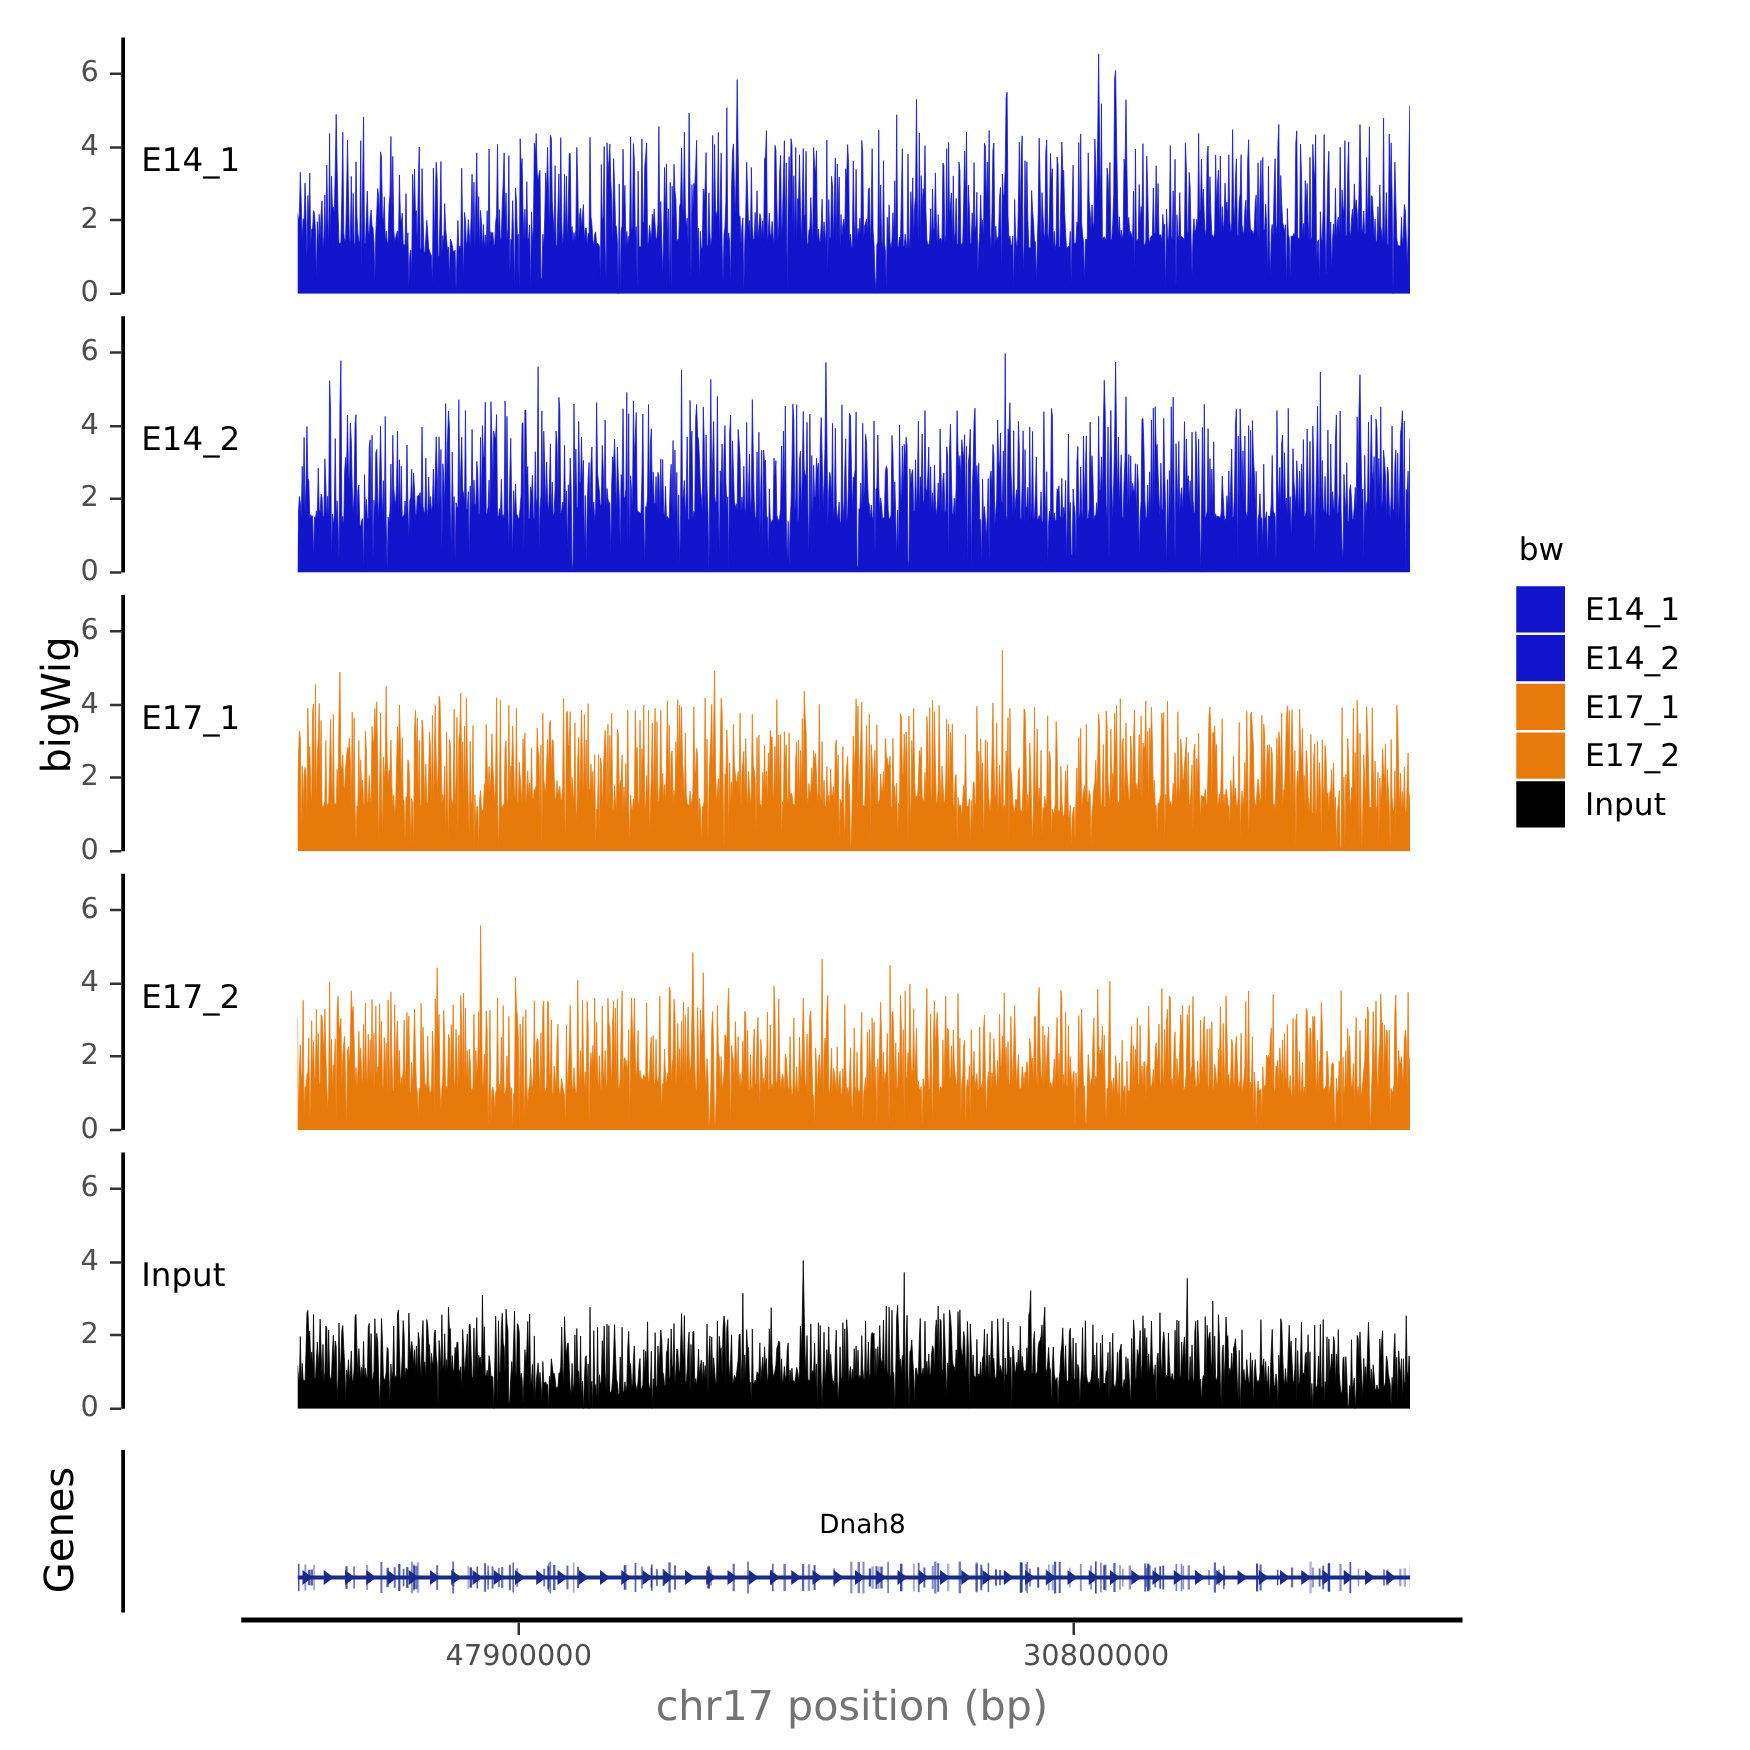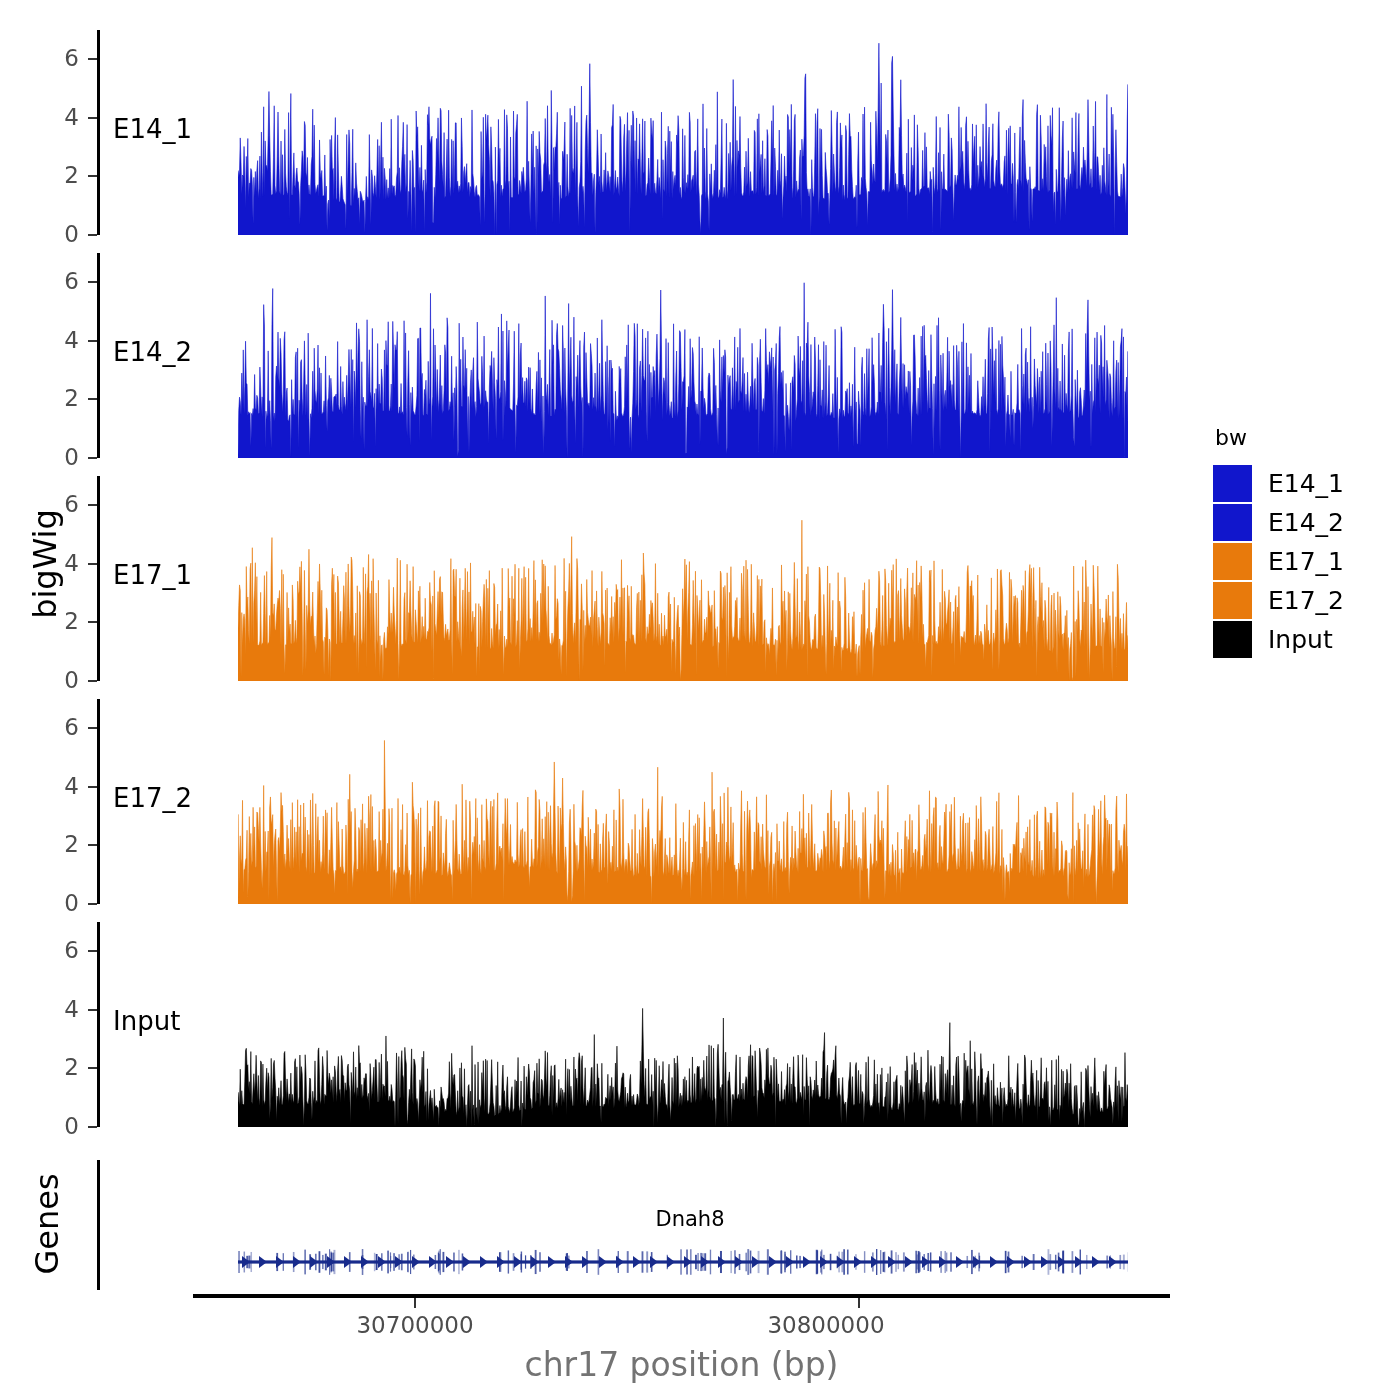--- a/index.html
+++ b/index.html
@@ -40,21 +40,21 @@
     text-align:center; font-size:33px; color:#737373; }
 
   
   #genes-panel-axis{ position:absolute; left:97px; top:1160px; width:3px; height:130px; background:#000; }
   #gene-name{ position:absolute; font-size:21px; color:#000; top:1207px;
     left:590px; width:200px; text-align:center; }
   #gene-track{ position:absolute; left:238px; top:1249px; }
 
   
   #legend{ position:absolute; left:1213px; top:425px; }
-  #legend-title{ font-size:22px; color:#000; margin:0 0 14px 2px; }
+  #legend-title{ font-size:25px; color:#000; margin:0 0 14px 2px; }
   .legend-row{ display:flex; align-items:center; height:39px; }
   .legend-swatch{ width:39px; height:37px; margin-right:16px; }
   .legend-label{ font-size:25px; color:#000; white-space:nowrap; }
 </style>
 </head>
 <body>
 
 <div id="root">
 
   <div class="ylab" id="bigwig-axis-title">bigWig</div>
@@ -135,23 +135,23 @@
       <div class="wave-clip" style="left: 238px; top: 922px; width: 890px; height: 205px;">
         <svg width="890" height="205" viewBox="0 0 890 205">
           <path d="M0,205 L0.00,170.25 L0.75,179.01 L1.51,183.63 L2.26,147.19 L3.02,182.95 L3.77,168.73 L4.53,181.69 L5.28,182.49 L6.04,182.71 L6.79,159.14 L7.55,128.40 L8.30,126.27 L9.06,145.05 L9.81,142.77 L10.57,167.56 L11.32,159.68 L12.08,172.34 L12.83,129.55 L13.59,179.51 L14.34,181.65 L15.10,165.85 L15.85,151.76 L16.61,171.86 L17.36,159.08 L18.12,133.25 L18.87,159.08 L19.63,179.17 L20.38,153.51 L21.14,183.19 L21.89,176.06 L22.65,138.89 L23.40,140.39 L24.16,184.10 L24.91,142.09 L25.67,177.32 L26.42,182.80 L27.18,178.83 L27.93,159.47 L28.69,146.14 L29.44,170.06 L30.20,150.78 L30.95,155.37 L31.70,197.08 L32.46,181.84 L33.21,136.39 L33.97,176.12 L34.72,165.81 L35.48,142.12 L36.23,138.41 L36.99,156.12 L37.74,168.71 L38.50,198.93 L39.25,174.19 L40.01,179.99 L40.76,165.77 L41.52,182.96 L42.27,174.12 L43.03,158.70 L43.78,182.28 L44.54,182.62 L45.29,173.42 L46.05,131.48 L46.80,129.48 L47.56,158.66 L48.31,178.38 L49.07,156.92 L49.82,169.58 L50.58,180.62 L51.33,171.86 L52.09,178.60 L52.84,151.09 L53.60,180.89 L54.35,172.37 L55.11,178.97 L55.86,180.52 L56.62,140.06 L57.37,136.71 L58.13,172.05 L58.88,144.83 L59.64,181.98 L60.39,180.71 L61.15,174.74 L61.90,133.01 L62.65,160.78 L63.41,144.65 L64.16,151.54 L64.92,179.01 L65.67,203.78 L66.43,179.25 L67.18,132.75 L67.94,149.68 L68.69,178.77 L69.45,181.72 L70.20,181.72 L70.96,175.59 L71.71,156.01 L72.47,157.08 L73.22,180.65 L73.98,197.50 L74.73,169.25 L75.49,180.98 L76.24,174.61 L77.00,138.86 L77.75,181.77 L78.51,178.58 L79.26,180.21 L80.02,128.58 L80.77,125.90 L81.53,157.29 L82.28,182.54 L83.04,178.82 L83.79,162.51 L84.55,134.44 L85.30,146.36 L86.06,182.34 L86.81,172.36 L87.57,173.70 L88.32,173.80 L89.08,128.49 L89.83,153.44 L90.59,162.79 L91.34,151.13 L92.09,156.56 L92.85,171.03 L93.60,157.85 L94.36,175.76 L95.11,154.76 L95.87,180.86 L96.62,143.91 L97.38,149.45 L98.13,169.13 L98.89,179.64 L99.64,148.36 L100.40,134.42 L101.15,172.31 L101.91,167.43 L102.66,180.80 L103.42,133.55 L104.17,138.23 L104.93,152.99 L105.68,154.17 L106.44,178.63 L107.19,160.77 L107.95,168.60 L108.70,168.12 L109.46,144.80 L110.21,142.04 L110.97,162.61 L111.72,169.25 L112.48,201.70 L113.23,150.42 L113.99,158.97 L114.74,175.39 L115.50,129.82 L116.25,173.26 L117.01,169.30 L117.76,145.02 L118.52,177.47 L119.27,165.71 L120.03,174.75 L120.78,123.57 L121.54,141.85 L122.29,140.84 L123.04,176.78 L123.80,162.46 L124.55,176.45 L125.31,172.70 L126.06,155.88 L126.82,160.37 L127.57,151.73 L128.33,151.79 L129.08,173.37 L129.84,176.67 L130.59,171.39 L131.35,189.18 L132.10,141.58 L132.86,155.72 L133.61,177.38 L134.37,168.52 L135.12,157.31 L135.88,145.14 L136.63,178.11 L137.39,137.65 L138.14,137.64 L138.90,161.89 L139.65,180.01 L140.41,179.86 L141.16,140.40 L141.92,180.05 L142.67,155.24 L143.43,132.06 L144.18,176.99 L144.94,162.22 L145.69,165.06 L146.45,163.88 L147.20,174.81 L147.96,113.96 L148.71,163.34 L149.47,139.39 L150.22,178.02 L150.98,178.92 L151.73,174.26 L152.49,180.23 L153.24,162.48 L153.99,167.50 L154.75,179.85 L155.50,178.70 L156.26,179.79 L157.01,204.89 L157.77,172.20 L158.52,130.94 L159.28,158.81 L160.03,202.01 L160.79,134.53 L161.54,177.72 L162.30,174.87 L163.05,140.91 L163.81,128.64 L164.56,152.43 L165.32,155.54 L166.07,178.98 L166.83,125.34 L167.58,136.70 L168.34,142.21 L169.09,201.93 L169.85,197.37 L170.60,180.58 L171.36,167.37 L172.11,177.93 L172.87,152.19 L173.62,126.90 L174.38,170.77 L175.13,182.86 L175.89,136.94 L176.64,138.51 L177.40,144.05 L178.15,182.80 L178.91,176.50 L179.66,181.05 L180.42,200.04 L181.17,180.03 L181.93,157.78 L182.68,168.24 L183.44,158.90 L184.19,135.14 L184.94,171.06 L185.70,129.25 L186.45,185.35 L187.21,182.17 L187.96,169.54 L188.72,199.75 L189.47,146.77 L190.23,198.17 L190.98,182.55 L191.74,175.56 L192.49,168.46 L193.25,183.66 L194.00,175.89 L194.76,184.76 L195.51,198.89 L196.27,167.31 L197.02,183.75 L197.78,184.40 L198.53,183.40 L199.29,185.71 L200.04,185.39 L200.80,203.72 L201.55,178.77 L202.31,185.65 L203.06,164.95 L203.82,171.01 L204.57,177.21 L205.33,176.53 L206.08,180.74 L206.84,189.75 L207.59,187.39 L208.35,188.45 L209.10,176.52 L209.86,176.63 L210.61,171.12 L211.37,139.69 L212.12,171.13 L212.88,186.19 L213.63,131.32 L214.39,154.70 L215.14,162.96 L215.89,152.95 L216.65,152.59 L217.40,172.00 L218.16,189.21 L218.91,193.07 L219.67,168.71 L220.42,190.17 L221.18,185.08 L221.93,145.95 L222.69,188.31 L223.44,140.75 L224.20,174.07 L224.95,175.51 L225.71,191.47 L226.46,146.78 L227.22,195.36 L227.97,182.73 L228.73,204.90 L229.48,184.06 L230.24,164.17 L230.99,162.61 L231.75,188.92 L232.50,169.17 L233.26,204.85 L234.01,123.70 L234.77,187.93 L235.52,182.95 L236.28,203.12 L237.03,142.53 L237.79,186.50 L238.54,185.62 L239.30,198.79 L240.05,139.96 L240.81,202.01 L241.56,177.77 L242.32,186.26 L243.07,182.54 L243.83,150.62 L244.58,169.73 L245.34,138.69 L246.09,176.65 L246.84,189.98 L247.60,137.16 L248.35,191.81 L249.11,138.50 L249.86,191.48 L250.62,192.35 L251.37,189.81 L252.13,180.75 L252.88,161.89 L253.64,137.64 L254.39,161.89 L255.15,180.75 L255.90,184.46 L256.66,193.63 L257.41,192.80 L258.17,163.52 L258.92,192.92 L259.68,139.84 L260.43,192.44 L261.19,190.87 L261.94,183.47 L262.70,191.24 L263.45,185.65 L264.21,156.62 L264.96,143.01 L265.72,172.06 L266.47,168.74 L267.23,183.77 L267.98,188.37 L268.74,165.14 L269.49,154.80 L270.25,184.38 L271.00,187.72 L271.76,190.63 L272.51,182.03 L273.27,169.57 L274.02,164.70 L274.78,190.14 L275.53,188.46 L276.28,185.98 L277.04,157.68 L277.79,180.12 L278.55,159.00 L279.30,171.34 L280.06,135.46 L280.81,182.89 L281.57,188.94 L282.32,187.87 L283.08,158.98 L283.83,204.75 L284.59,181.04 L285.34,186.65 L286.10,144.07 L286.85,186.79 L287.61,187.83 L288.36,154.74 L289.12,173.40 L289.87,159.33 L290.63,142.00 L291.38,149.98 L292.14,175.66 L292.89,177.72 L293.65,187.19 L294.40,185.37 L295.16,160.43 L295.91,157.64 L296.67,148.67 L297.42,181.78 L298.18,178.32 L298.93,141.17 L299.69,170.78 L300.44,171.51 L301.20,136.82 L301.95,185.18 L302.71,175.43 L303.46,157.21 L304.22,158.46 L304.97,173.14 L305.73,177.59 L306.48,156.27 L307.23,128.86 L307.99,156.27 L308.74,168.14 L309.50,130.51 L310.25,182.42 L311.01,184.22 L311.76,173.40 L312.52,153.49 L313.27,143.72 L314.03,193.37 L314.78,153.50 L315.54,179.42 L316.29,143.94 L317.05,142.86 L317.80,185.78 L318.56,180.81 L319.31,186.16 L320.07,176.93 L320.82,157.39 L321.58,179.10 L322.33,170.92 L323.09,165.96 L323.84,184.74 L324.60,167.73 L325.35,180.47 L326.11,170.37 L326.86,181.34 L327.62,137.13 L328.37,193.18 L329.13,162.91 L329.88,146.73 L330.64,178.79 L331.39,147.46 L332.15,180.19 L332.90,164.24 L333.66,174.12 L334.41,183.70 L335.17,183.57 L335.92,134.97 L336.68,184.19 L337.43,147.02 L338.18,158.23 L338.94,156.13 L339.69,178.94 L340.45,140.14 L341.20,130.74 L341.96,136.85 L342.71,183.09 L343.47,140.53 L344.22,133.75 L344.98,167.07 L345.73,182.75 L346.49,165.59 L347.24,145.77 L348.00,184.14 L348.75,183.48 L349.51,178.05 L350.26,181.42 L351.02,178.68 L351.77,172.18 L352.53,165.18 L353.28,145.98 L354.04,145.22 L354.79,184.97 L355.55,165.79 L356.30,112.56 L357.06,184.42 L357.81,162.06 L358.57,181.56 L359.32,141.76 L360.08,156.58 L360.83,155.92 L361.59,183.68 L362.34,183.99 L363.10,200.58 L363.85,141.22 L364.61,183.99 L365.36,184.92 L366.12,182.09 L366.87,183.22 L367.63,175.42 L368.38,176.19 L369.13,177.02 L369.89,152.28 L370.64,183.65 L371.40,173.05 L372.15,163.77 L372.91,177.67 L373.66,155.43 L374.42,172.05 L375.17,164.88 L375.93,186.03 L376.68,175.93 L377.44,141.07 L378.19,169.14 L378.95,124.14 L379.70,168.01 L380.46,177.16 L381.21,179.62 L381.97,174.82 L382.72,169.91 L383.48,156.55 L384.23,154.67 L384.99,150.81 L385.74,151.87 L386.50,186.38 L387.25,165.07 L388.01,185.18 L388.76,181.00 L389.52,171.21 L390.27,180.77 L391.03,178.64 L391.78,157.79 L392.54,152.42 L393.29,183.41 L394.05,174.09 L394.80,183.30 L395.56,172.58 L396.31,182.53 L397.07,182.79 L397.82,183.34 L398.58,179.12 L399.33,171.98 L400.08,174.60 L400.84,183.50 L401.59,175.22 L402.35,138.91 L403.10,162.30 L403.86,129.09 L404.61,86.39 L405.37,129.09 L406.12,162.30 L406.88,175.26 L407.63,146.44 L408.39,181.90 L409.14,182.13 L409.90,182.69 L410.65,137.10 L411.41,177.86 L412.16,174.57 L412.92,176.09 L413.67,152.56 L414.43,182.72 L415.18,169.23 L415.94,204.99 L416.69,136.15 L417.45,170.22 L418.20,138.34 L418.96,182.20 L419.71,200.99 L420.47,175.13 L421.22,143.73 L421.98,181.70 L422.73,173.89 L423.49,157.73 L424.24,169.57 L425.00,139.50 L425.75,176.78 L426.51,161.47 L427.26,174.62 L428.02,183.09 L428.77,182.75 L429.53,188.79 L430.28,159.23 L431.03,142.17 L431.79,182.03 L432.54,199.01 L433.30,183.18 L434.05,155.50 L434.81,178.67 L435.56,182.81 L436.32,136.18 L437.07,183.13 L437.83,141.08 L438.58,184.82 L439.34,133.78 L440.09,146.54 L440.85,185.05 L441.60,176.71 L442.36,171.13 L443.11,183.66 L443.87,173.46 L444.62,182.91 L445.38,156.94 L446.13,180.73 L446.89,154.69 L447.64,179.71 L448.40,158.25 L449.15,181.12 L449.91,178.37 L450.66,179.37 L451.42,146.48 L452.17,172.89 L452.93,180.77 L453.68,180.36 L454.44,134.97 L455.19,179.78 L455.95,173.03 L456.70,151.61 L457.46,181.23 L458.21,176.45 L458.97,146.36 L459.72,144.00 L460.47,145.74 L461.23,144.47 L461.98,180.33 L462.74,156.91 L463.49,179.52 L464.25,155.41 L465.00,174.29 L465.76,138.30 L466.51,163.24 L467.27,169.20 L468.02,165.63 L468.78,134.06 L469.53,177.66 L470.29,165.93 L471.04,122.91 L471.80,174.24 L472.55,178.44 L473.31,123.72 L474.06,178.50 L474.82,178.57 L475.57,126.14 L476.33,174.99 L477.08,177.42 L477.84,204.61 L478.59,175.41 L479.35,131.34 L480.10,122.27 L480.86,145.57 L481.61,168.48 L482.37,165.34 L483.12,177.13 L483.88,163.05 L484.63,161.78 L485.39,96.01 L486.14,202.46 L486.90,153.50 L487.65,130.19 L488.41,178.30 L489.16,204.12 L489.92,159.50 L490.67,157.54 L491.42,149.94 L492.18,165.31 L492.93,176.80 L493.69,199.01 L494.44,172.81 L495.20,172.38 L495.95,177.90 L496.71,177.39 L497.46,149.50 L498.22,132.82 L498.97,176.69 L499.73,176.87 L500.48,172.49 L501.24,179.00 L501.99,134.98 L502.75,175.56 L503.50,167.00 L504.26,178.50 L505.01,161.19 L505.77,177.05 L506.52,177.63 L507.28,161.07 L508.03,154.64 L508.79,157.29 L509.54,176.96 L510.30,143.40 L511.05,133.87 L511.81,154.60 L512.56,122.72 L513.32,176.57 L514.07,133.50 L514.83,134.56 L515.58,174.18 L516.34,173.99 L517.09,128.75 L517.85,148.46 L518.60,171.36 L519.36,195.32 L520.11,168.34 L520.87,176.45 L521.62,126.03 L522.37,131.32 L523.13,142.36 L523.88,165.64 L524.64,170.82 L525.39,171.40 L526.15,175.85 L526.90,157.86 L527.66,168.27 L528.41,127.33 L529.17,154.39 L529.92,125.93 L530.68,154.39 L531.43,162.21 L532.19,161.56 L532.94,143.20 L533.70,148.61 L534.45,174.27 L535.21,170.46 L535.96,135.19 L536.72,158.33 L537.47,204.78 L538.23,137.09 L538.98,154.40 L539.74,176.36 L540.49,161.89 L541.25,179.39 L542.00,179.09 L542.76,179.86 L543.51,149.53 L544.27,180.17 L545.02,177.11 L545.78,178.52 L546.53,167.64 L547.29,183.38 L548.04,164.52 L548.80,162.02 L549.55,141.48 L550.31,177.06 L551.06,169.27 L551.82,144.98 L552.57,180.99 L553.32,161.96 L554.08,181.49 L554.83,155.50 L555.59,134.69 L556.34,164.56 L557.10,164.84 L557.85,179.40 L558.61,181.73 L559.36,175.68 L560.12,133.07 L560.87,150.55 L561.63,177.48 L562.38,170.38 L563.14,174.53 L563.89,177.20 L564.65,132.67 L565.40,193.79 L566.16,164.44 L566.91,177.82 L567.67,177.82 L568.42,135.61 L569.18,157.38 L569.93,172.94 L570.69,163.82 L571.44,204.17 L572.20,154.79 L572.95,159.31 L573.71,173.47 L574.46,177.41 L575.22,167.91 L575.97,173.14 L576.73,158.03 L577.48,176.31 L578.24,138.99 L578.99,174.32 L579.75,163.02 L580.50,171.38 L581.26,176.27 L582.01,174.15 L582.77,174.88 L583.52,156.11 L584.27,171.81 L585.03,130.01 L585.78,127.61 L586.54,110.56 L587.29,176.75 L588.05,176.45 L588.80,151.10 L589.56,143.11 L590.31,176.66 L591.07,177.64 L591.82,174.39 L592.58,155.69 L593.33,151.22 L594.09,150.12 L594.84,147.07 L595.60,137.91 L596.35,157.83 L597.11,134.29 L597.86,123.74 L598.62,172.38 L599.37,177.07 L600.13,168.40 L600.88,155.97 L601.64,171.25 L602.39,174.28 L603.15,201.62 L603.90,169.40 L604.66,155.47 L605.41,177.05 L606.17,181.50 L606.92,182.45 L607.68,180.03 L608.43,201.75 L609.19,181.45 L609.94,175.34 L610.70,160.02 L611.45,154.02 L612.21,140.27 L612.96,162.84 L613.72,182.26 L614.47,154.61 L615.22,182.22 L615.98,183.40 L616.73,181.81 L617.49,144.11 L618.24,140.57 L619.00,163.77 L619.75,181.81 L620.51,148.40 L621.26,181.12 L622.02,182.24 L622.77,152.39 L623.53,183.20 L624.28,169.52 L625.04,172.21 L625.79,201.23 L626.55,183.39 L627.30,171.84 L628.06,140.15 L628.81,181.94 L629.57,177.29 L630.32,134.61 L631.08,177.12 L631.83,182.48 L632.59,185.42 L633.34,183.38 L634.10,184.94 L634.85,180.85 L635.61,173.66 L636.36,137.83 L637.12,182.37 L637.87,161.94 L638.63,186.26 L639.38,152.18 L640.14,185.13 L640.89,180.68 L641.65,192.66 L642.40,152.58 L643.16,180.07 L643.91,145.93 L644.66,184.29 L645.42,184.67 L646.17,185.05 L646.93,175.03 L647.68,174.25 L648.44,159.97 L649.19,198.89 L649.95,151.61 L650.70,193.01 L651.46,171.14 L652.21,144.58 L652.97,184.57 L653.72,187.81 L654.48,187.17 L655.23,179.95 L655.99,159.76 L656.74,187.65 L657.50,159.72 L658.25,156.58 L659.01,153.29 L659.76,186.82 L660.52,188.37 L661.27,181.64 L662.03,185.42 L662.78,163.32 L663.54,181.70 L664.29,164.65 L665.05,174.54 L665.80,187.78 L666.56,201.10 L667.31,148.79 L668.07,179.20 L668.82,133.92 L669.58,144.44 L670.33,182.77 L671.09,179.70 L671.84,157.75 L672.60,165.09 L673.35,158.20 L674.11,142.49 L674.86,180.75 L675.61,169.69 L676.37,130.58 L677.12,163.99 L677.88,140.50 L678.63,163.89 L679.39,148.00 L680.14,180.05 L680.90,161.20 L681.65,177.75 L682.41,166.03 L683.16,134.81 L683.92,166.86 L684.67,177.83 L685.43,178.16 L686.18,169.84 L686.94,199.08 L687.69,164.29 L688.45,160.44 L689.20,179.35 L689.96,128.16 L690.71,164.96 L691.47,180.48 L692.22,153.19 L692.98,143.47 L693.73,151.62 L694.49,181.42 L695.24,178.30 L696.00,179.80 L696.75,144.51 L697.51,167.19 L698.26,178.91 L699.02,181.11 L699.77,176.78 L700.53,182.47 L701.28,181.44 L702.04,142.23 L702.79,169.63 L703.55,134.04 L704.30,181.08 L705.06,134.87 L705.81,178.11 L706.56,180.41 L707.32,151.64 L708.07,171.39 L708.83,155.16 L709.58,147.78 L710.34,176.11 L711.09,143.00 L711.85,100.64 L712.60,182.15 L713.36,182.25 L714.11,163.18 L714.87,181.67 L715.62,153.81 L716.38,181.29 L717.13,184.48 L717.89,142.37 L718.64,135.01 L719.40,181.26 L720.15,133.99 L720.91,151.05 L721.66,183.17 L722.42,181.30 L723.17,199.85 L723.93,182.23 L724.68,178.53 L725.44,178.83 L726.19,131.15 L726.95,185.44 L727.70,138.24 L728.46,151.97 L729.21,147.39 L729.97,143.83 L730.72,166.05 L731.48,173.76 L732.23,118.71 L732.99,184.67 L733.74,146.83 L734.50,180.18 L735.25,183.23 L736.01,178.39 L736.76,129.76 L737.51,148.34 L738.27,183.10 L739.02,202.86 L739.78,160.03 L740.53,153.86 L741.29,183.70 L742.04,166.26 L742.80,131.58 L743.55,147.99 L744.31,146.62 L745.06,179.67 L745.82,172.61 L746.57,175.42 L747.33,160.63 L748.08,176.82 L748.84,156.03 L749.59,154.29 L750.35,148.95 L751.10,160.76 L751.86,183.47 L752.61,198.70 L753.37,158.28 L754.12,204.38 L754.88,183.05 L755.63,141.81 L756.39,181.08 L757.14,173.59 L757.90,182.18 L758.65,182.75 L759.41,165.69 L760.16,176.84 L760.92,183.15 L761.67,185.11 L762.43,160.15 L763.18,179.43 L763.94,166.10 L764.69,201.72 L765.45,175.68 L766.20,165.64 L766.96,178.15 L767.71,184.89 L768.46,182.27 L769.22,184.30 L769.97,176.81 L770.73,133.73 L771.48,169.70 L772.24,171.36 L772.99,165.07 L773.75,185.30 L774.50,167.24 L775.26,181.79 L776.01,184.98 L776.77,170.78 L777.52,199.07 L778.28,178.58 L779.03,157.24 L779.79,141.43 L780.54,172.75 L781.30,186.86 L782.05,186.35 L782.81,177.10 L783.56,183.65 L784.32,202.22 L785.07,162.13 L785.83,180.22 L786.58,132.98 L787.34,136.18 L788.09,160.95 L788.85,180.22 L789.60,186.79 L790.36,172.78 L791.11,182.87 L791.87,184.81 L792.62,158.40 L793.38,138.16 L794.13,160.01 L794.89,150.97 L795.64,167.81 L796.40,182.36 L797.15,184.65 L797.91,172.63 L798.66,148.30 L799.41,199.51 L800.17,158.45 L800.92,184.87 L801.68,184.46 L802.43,165.90 L803.19,135.79 L803.94,177.59 L804.70,176.22 L805.45,178.50 L806.21,162.14 L806.96,159.71 L807.72,172.70 L808.47,145.78 L809.23,183.06 L809.98,159.36 L810.74,198.83 L811.49,184.81 L812.25,203.28 L813.00,184.57 L813.76,138.17 L814.51,187.39 L815.27,188.02 L816.02,185.01 L816.78,162.79 L817.53,187.50 L818.29,137.51 L819.04,187.08 L819.80,188.07 L820.55,133.67 L821.31,198.49 L822.06,183.33 L822.82,187.60 L823.57,147.41 L824.33,188.79 L825.08,149.11 L825.84,175.46 L826.59,171.63 L827.35,161.08 L828.10,171.46 L828.85,147.27 L829.61,152.05 L830.36,186.16 L831.12,161.13 L831.87,179.16 L832.63,141.70 L833.38,176.66 L834.14,186.62 L834.89,192.27 L835.65,192.10 L836.40,164.96 L837.16,163.42 L837.91,188.80 L838.67,163.37 L839.42,178.62 L840.18,202.75 L840.93,202.79 L841.69,186.49 L842.44,192.62 L843.20,149.80 L843.95,189.75 L844.71,185.12 L845.46,180.41 L846.22,204.91 L846.97,188.95 L847.73,146.36 L848.48,148.63 L849.24,165.64 L849.99,143.50 L850.75,165.64 L851.50,182.69 L852.26,195.16 L853.01,164.62 L853.77,181.26 L854.52,171.30 L855.28,184.30 L856.03,157.44 L856.79,135.87 L857.54,160.67 L858.30,188.02 L859.05,173.41 L859.80,189.59 L860.56,169.76 L861.31,178.44 L862.07,189.23 L862.82,190.05 L863.58,185.92 L864.33,189.23 L865.09,189.74 L865.84,149.26 L866.60,165.49 L867.35,150.76 L868.11,142.52 L868.86,186.94 L869.62,187.08 L870.37,183.57 L871.13,162.82 L871.88,166.43 L872.64,176.82 L873.39,181.17 L874.15,185.37 L874.90,202.37 L875.66,179.90 L876.41,187.12 L877.17,158.77 L877.92,144.88 L878.68,185.55 L879.43,163.81 L880.19,199.36 L880.94,158.67 L881.70,170.47 L882.45,178.33 L883.21,164.84 L883.96,199.85 L884.72,164.96 L885.47,184.46 L886.23,183.73 L886.98,130.60 L887.74,175.22 L888.49,179.78 L889.25,162.63 L890.00,174.28 L890,205 Z" fill="#000000" stroke="#000000" stroke-width="0.6"></path>
         </svg>
       </div>
     </div>
 
   <div id="xaxis-line"></div>
   <div id="xticks">
       <div class="xtick-mark" style="left: 414.045px;"></div>
-      <div class="xtick-label" style="left: 295.045px;">30700000</div>
+      <div class="xtick-label" style="left: 295.045px;">47900000</div>
       <div class="xtick-mark" style="left: 858.136px;"></div>
-      <div class="xtick-label" style="left: 706px;">30800000</div>
+      <div class="xtick-label" style="left: 757px;">30800000</div>
     </div>
   <div id="xaxis-title">chr17 position (bp)</div>
 
   <div id="genes-panel-axis"></div>
   <div id="gene-name">Dnah8</div>
   <div id="gene-track"><svg width="890" height="26" viewBox="0 0 890 26">
         <rect x="0" y="11.4" width="890" height="3.2" fill="#182B8C"></rect>
         <rect x="10.417230306193233" y="6.566292196977884" width="1.9792168695013972" height="12.867415606044233" fill="#182B8C" opacity="0.70"></rect>
         <rect x="464.0862889937125" y="4.1613481836393476" width="1.5196093692677097" height="17.677303632721305" fill="#182B8C" opacity="0.47"></rect>
         <rect x="492.4597875145264" y="1.8912453707307577" width="1.332034004922025" height="22.217509258538485" fill="#182B8C" opacity="0.43"></rect>

